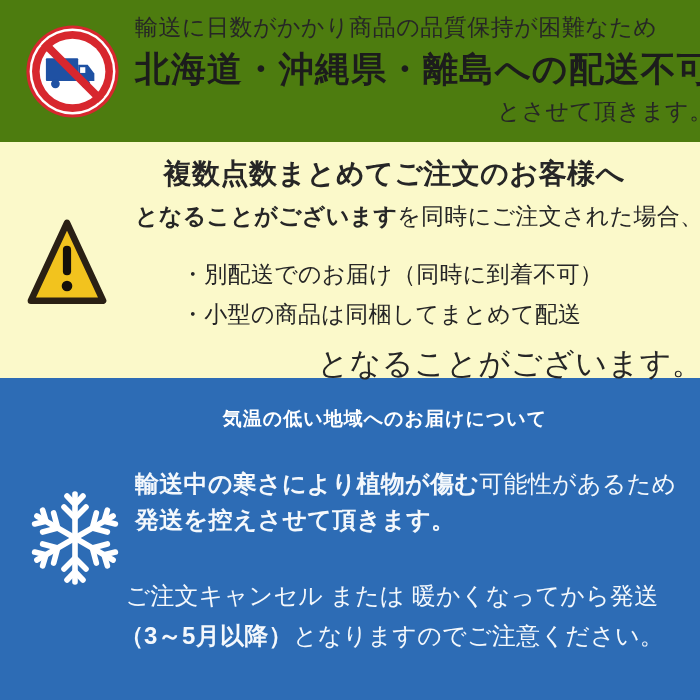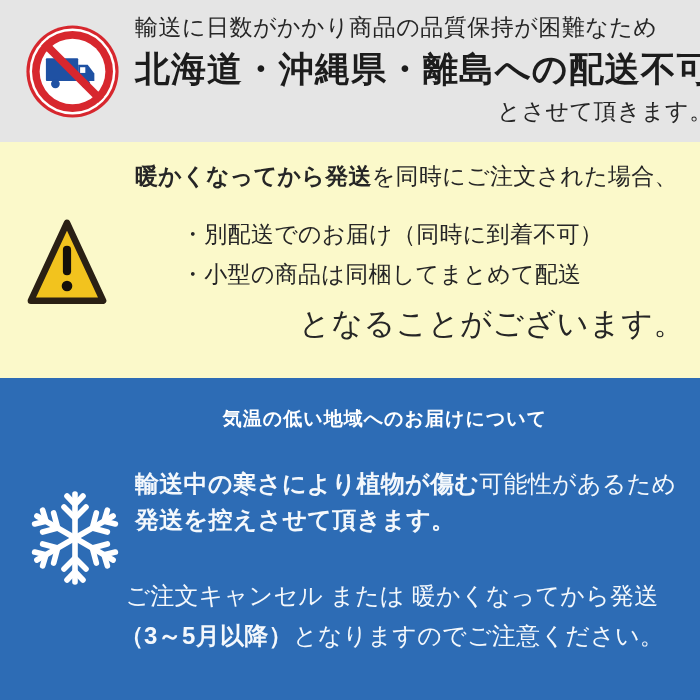--- a/index.html
+++ b/index.html
@@ -6,21 +6,21 @@
   body{
     width:700px;height:700px;overflow:hidden;
     font-family:"Liberation Sans","DejaVu Sans",sans-serif;
     background:#ffffff;
   }
   .section{box-sizing:border-box;display:flex;width:700px;}
   .icon-col{width:135px;flex:0 0 135px;position:relative;}
   .text-col{flex:1;padding-right:15px;position:relative;}
 
   
-  .sec-white{height:142px;background:#e5e5e5;}
+  .sec-white{height:142px;background:#4d7c0f;}
   .sec-white .sign{position:absolute;left:25px;top:24px;width:95px;height:95px;}
   .sec-white .text-col{padding-top:10px;color:#262626;}
   .reason-line{font-size:23px;line-height:34px;letter-spacing:0.5px;white-space:nowrap;}
   .headline{font-size:35px;font-weight:700;line-height:50px;letter-spacing:1px;white-space:nowrap;color:#1c1c1c;}
   .closing-line{font-size:23px;line-height:34px;text-align:right;letter-spacing:0.5px;}
 
   
   .sec-yellow{height:236px;background:#fbf9ca;}
   .sec-yellow .warning{position:absolute;left:26px;top:74px;width:82px;height:94px;}
   .sec-yellow .text-col{padding-top:12px;color:#262626;}
@@ -76,21 +76,22 @@
 
 <div class="section sec-yellow">
   <div class="icon-col">
     <svg class="warning" viewBox="0 0 100 112" aria-hidden="true">
       <path d="M50 7 L94 102 L6 102 Z" fill="#f2c31e" stroke="#2a2014" stroke-width="8" stroke-linejoin="round"></path>
       <rect x="45" y="35" width="10" height="36" rx="5" fill="#15100a"></rect>
       <circle cx="50" cy="84" r="6.5" fill="#15100a"></circle>
     </svg>
   </div>
   <div class="text-col">
-    <div class="yellow-intro"><span class="b">暖かくなってから発送</span><span>を同時にご注文された場合、</span></div>
+    <div class="yellow-heading">複数点数まとめてご注文のお客様へ</div>
+    <div class="yellow-intro"><span class="b">となることがございます</span><span>を同時にご注文された場合、</span></div>
     <div class="bullet-list">
       <div class="bullet-line">・別配送でのお届け（同時に到着不可）</div>
       <div class="bullet-line">・小型の商品は同梱してまとめて配送</div>
     </div>
     <div class="yellow-outro">となることがございます。</div>
   </div>
 </div>
 
 <div class="section sec-blue">
   <div class="icon-col">

